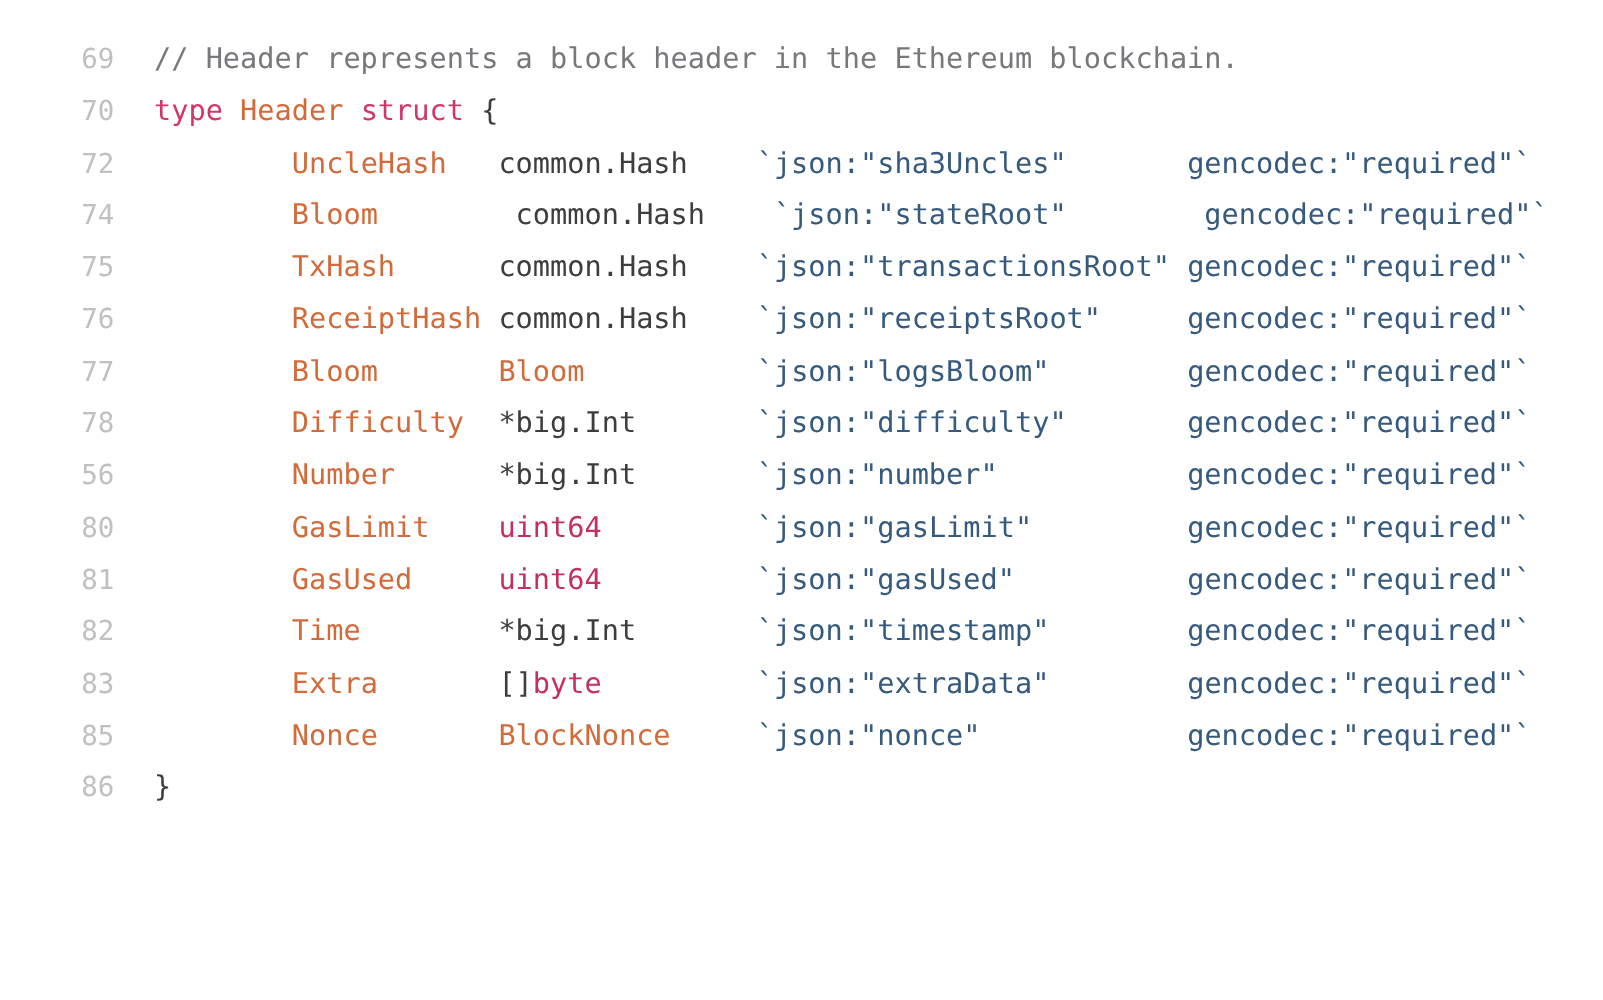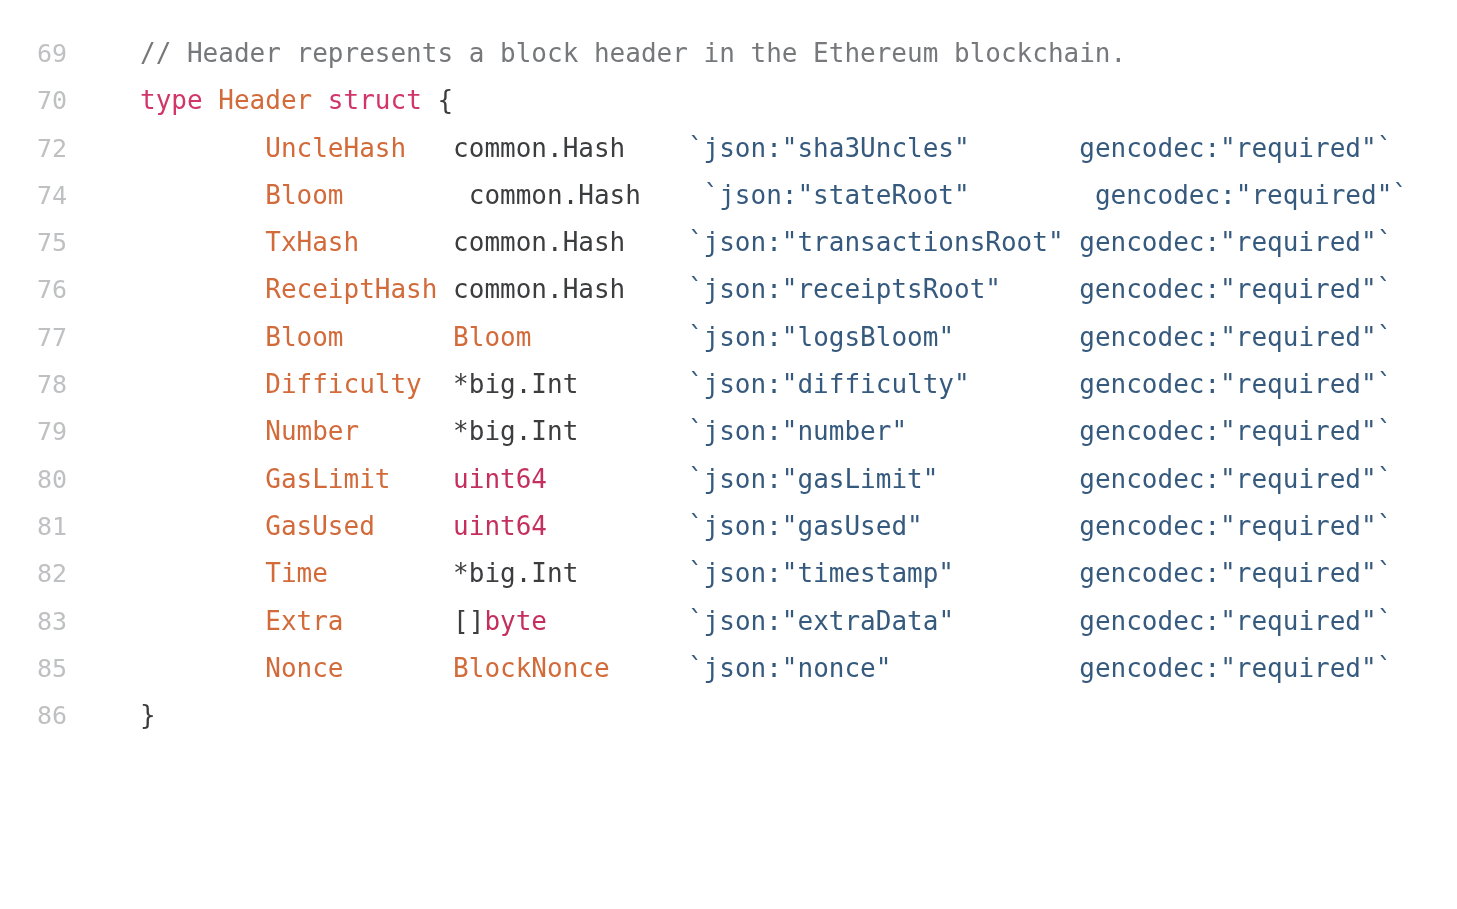--- a/index.html
+++ b/index.html
@@ -28,21 +28,21 @@
     color: var(--c-plain);
   }
   .line {
     display: flex;
     height: 47.3px;
     align-items: baseline;
   }
   .ln {
     flex: none;
     width: 104px;
-    text-align: center;
+    text-align: right;
     font-size: 25px;
     color: var(--c-linenum);
     user-select: none;
   }
   .code-text {
     margin-left: 36px;
     white-space: pre;
   }
   .tok-pl  { color: var(--c-plain); }
   .tok-com { color: var(--c-comment); }
@@ -82,21 +82,21 @@
       </div>
       <div class="line">
         <span class="ln">77</span>
         <span class="code-text"><span class="tok-pl">        </span><span class="tok-ent">Bloom</span><span class="tok-pl">       </span><span class="tok-ent">Bloom</span><span class="tok-pl">          </span><span class="tok-str">`json:"logsBloom"        gencodec:"required"`</span></span>
       </div>
       <div class="line">
         <span class="ln">78</span>
         <span class="code-text"><span class="tok-pl">        </span><span class="tok-ent">Difficulty</span><span class="tok-pl">  *big.Int       </span><span class="tok-str">`json:"difficulty"       gencodec:"required"`</span></span>
       </div>
       <div class="line">
-        <span class="ln">79</span>
+        <span class="ln">56</span>
         <span class="code-text"><span class="tok-pl">        </span><span class="tok-ent">Number</span><span class="tok-pl">      *big.Int       </span><span class="tok-str">`json:"number"           gencodec:"required"`</span></span>
       </div>
       <div class="line">
         <span class="ln">80</span>
         <span class="code-text"><span class="tok-pl">        </span><span class="tok-ent">GasLimit</span><span class="tok-pl">    </span><span class="tok-bi">uint64</span><span class="tok-pl">         </span><span class="tok-str">`json:"gasLimit"         gencodec:"required"`</span></span>
       </div>
       <div class="line">
         <span class="ln">81</span>
         <span class="code-text"><span class="tok-pl">        </span><span class="tok-ent">GasUsed</span><span class="tok-pl">     </span><span class="tok-bi">uint64</span><span class="tok-pl">         </span><span class="tok-str">`json:"gasUsed"          gencodec:"required"`</span></span>
       </div>

